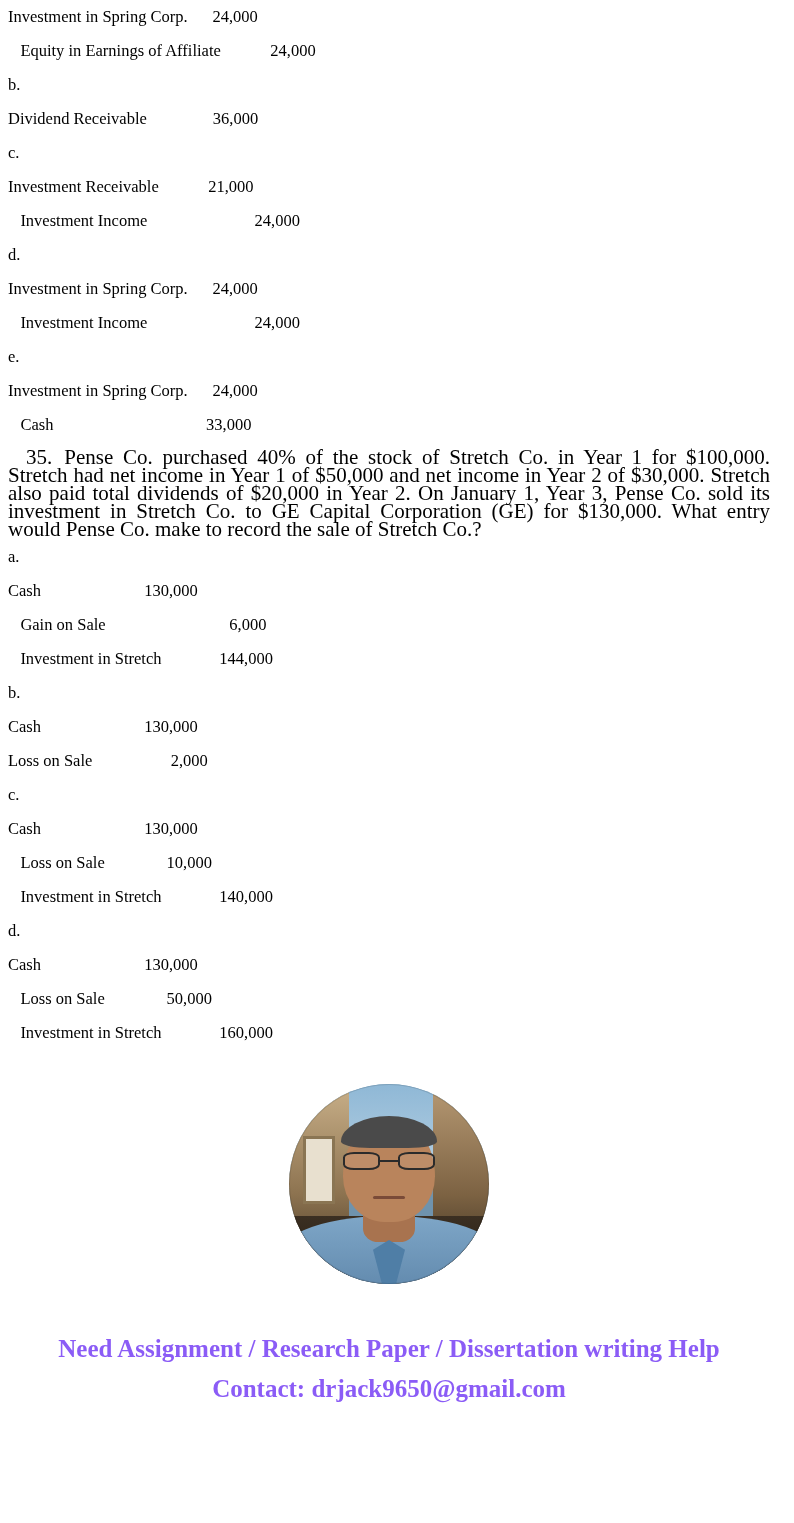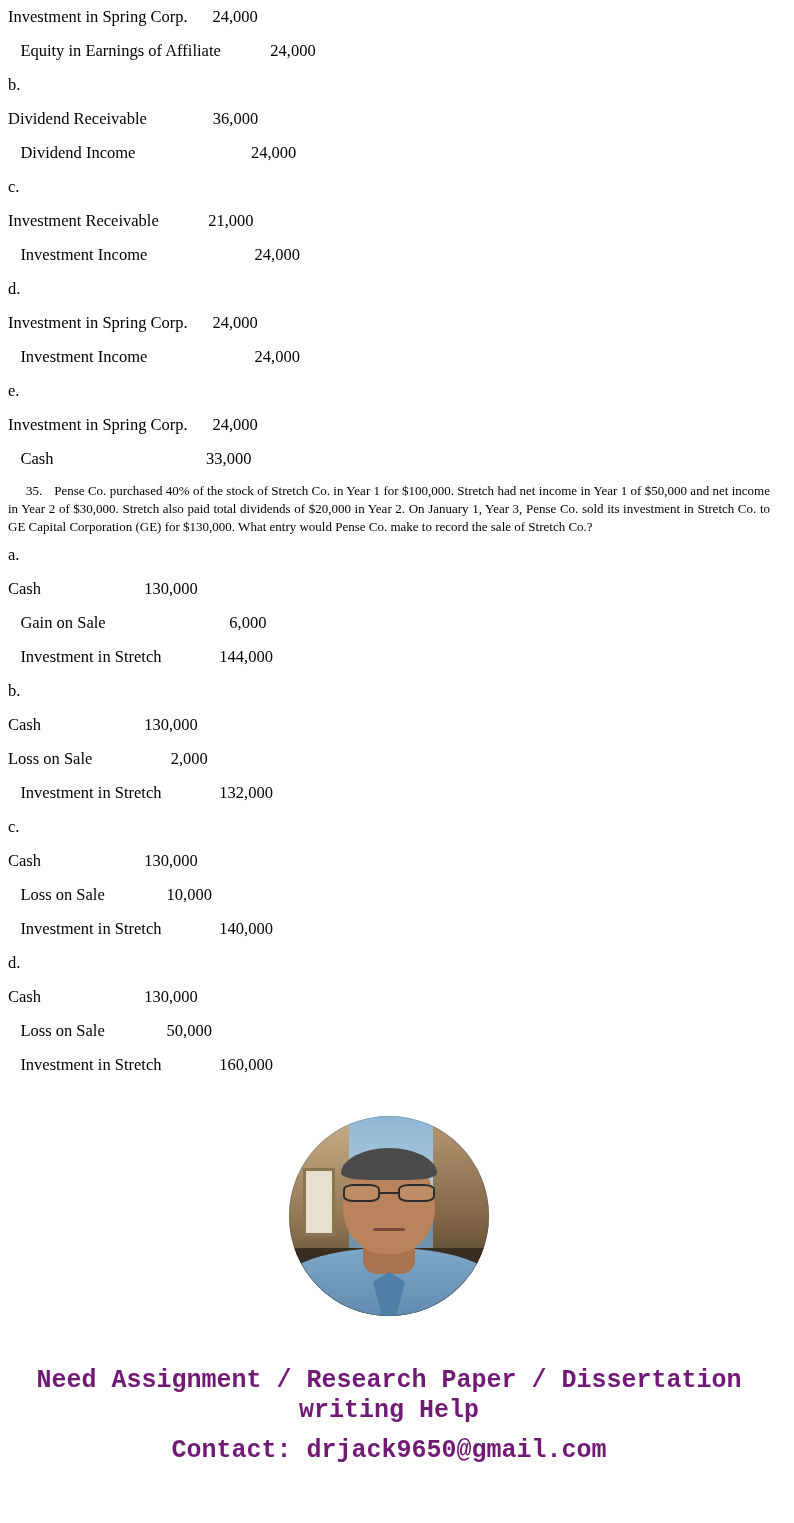--- a/index.html
+++ b/index.html
@@ -17,21 +17,21 @@
     box-sizing: border-box;
     padding: 0 8px;
   }
   .doc-line {
     font-size: 16.5px;
     line-height: 34px;
     white-space: pre;
     font-family: "Liberation Serif", serif;
   }
   .q-block {
-    font-size: 13px;
+    font-size: 21px;
     line-height: 18px;
     text-align: justify;
     margin: 6px 0 2px 0;
     padding-left: 0;
   }
   .q-block .q-indent {
     display: inline-block;
     width: 18px;
   }
   .q-num {
@@ -173,43 +173,42 @@
     border-radius: 2px;
   }
   .avatar .ring {
     position: absolute;
     left: 0; top: 0; right: 0; bottom: 0;
     border-radius: 50%;
     border: 1px solid rgba(0,0,0,0.12);
   }
   .promo {
     text-align: center;
-    font-family: Liberation Mono, monospace;
+    font-family: Liberation Serif, serif;
     font-weight: bold;
     font-size: 25px;
     line-height: 30px;
-    color: #701a75;
+    color: #8b5cf6;
     margin-top: 46px;
     padding: 0 10px;
   }
   .promo .line2 {
     margin-top: 10px;
   }
 </style>
 </head>
 <body>
 
 <div class="page">
 
   <div>
     <div class="doc-line">Investment in Spring Corp.      24,000</div>
     <div class="doc-line">   Equity in Earnings of Affiliate            24,000</div>
     <div class="doc-line">b.</div>
     <div class="doc-line">Dividend Receivable                36,000</div>
-    <div class="doc-line">   Dividend Income                            24,000</div>
     <div class="doc-line">c.</div>
     <div class="doc-line">Investment Receivable            21,000</div>
     <div class="doc-line">   Investment Income                          24,000</div>
     <div class="doc-line">d.</div>
     <div class="doc-line">Investment in Spring Corp.      24,000</div>
     <div class="doc-line">   Investment Income                          24,000</div>
     <div class="doc-line">e.</div>
     <div class="doc-line">Investment in Spring Corp.      24,000</div>
     <div class="doc-line">   Cash                                     33,000</div>
   </div>
@@ -222,21 +221,20 @@
     <div class="doc-line">a.</div>
     <div class="doc-line">Cash                         130,000</div>
     <div class="doc-line">   Gain on Sale                              6,000</div>
     <div class="doc-line">   Investment in Stretch              144,000</div>
   </div>
 
   <div>
     <div class="doc-line">b.</div>
     <div class="doc-line">Cash                         130,000</div>
     <div class="doc-line">Loss on Sale                   2,000</div>
-    <div class="doc-line">   Investment in Stretch              132,000</div>
   </div>
 
   <div>
     <div class="doc-line">c.</div>
     <div class="doc-line">Cash                         130,000</div>
     <div class="doc-line">   Loss on Sale               10,000</div>
     <div class="doc-line">   Investment in Stretch              140,000</div>
   </div>
 
   <div>

